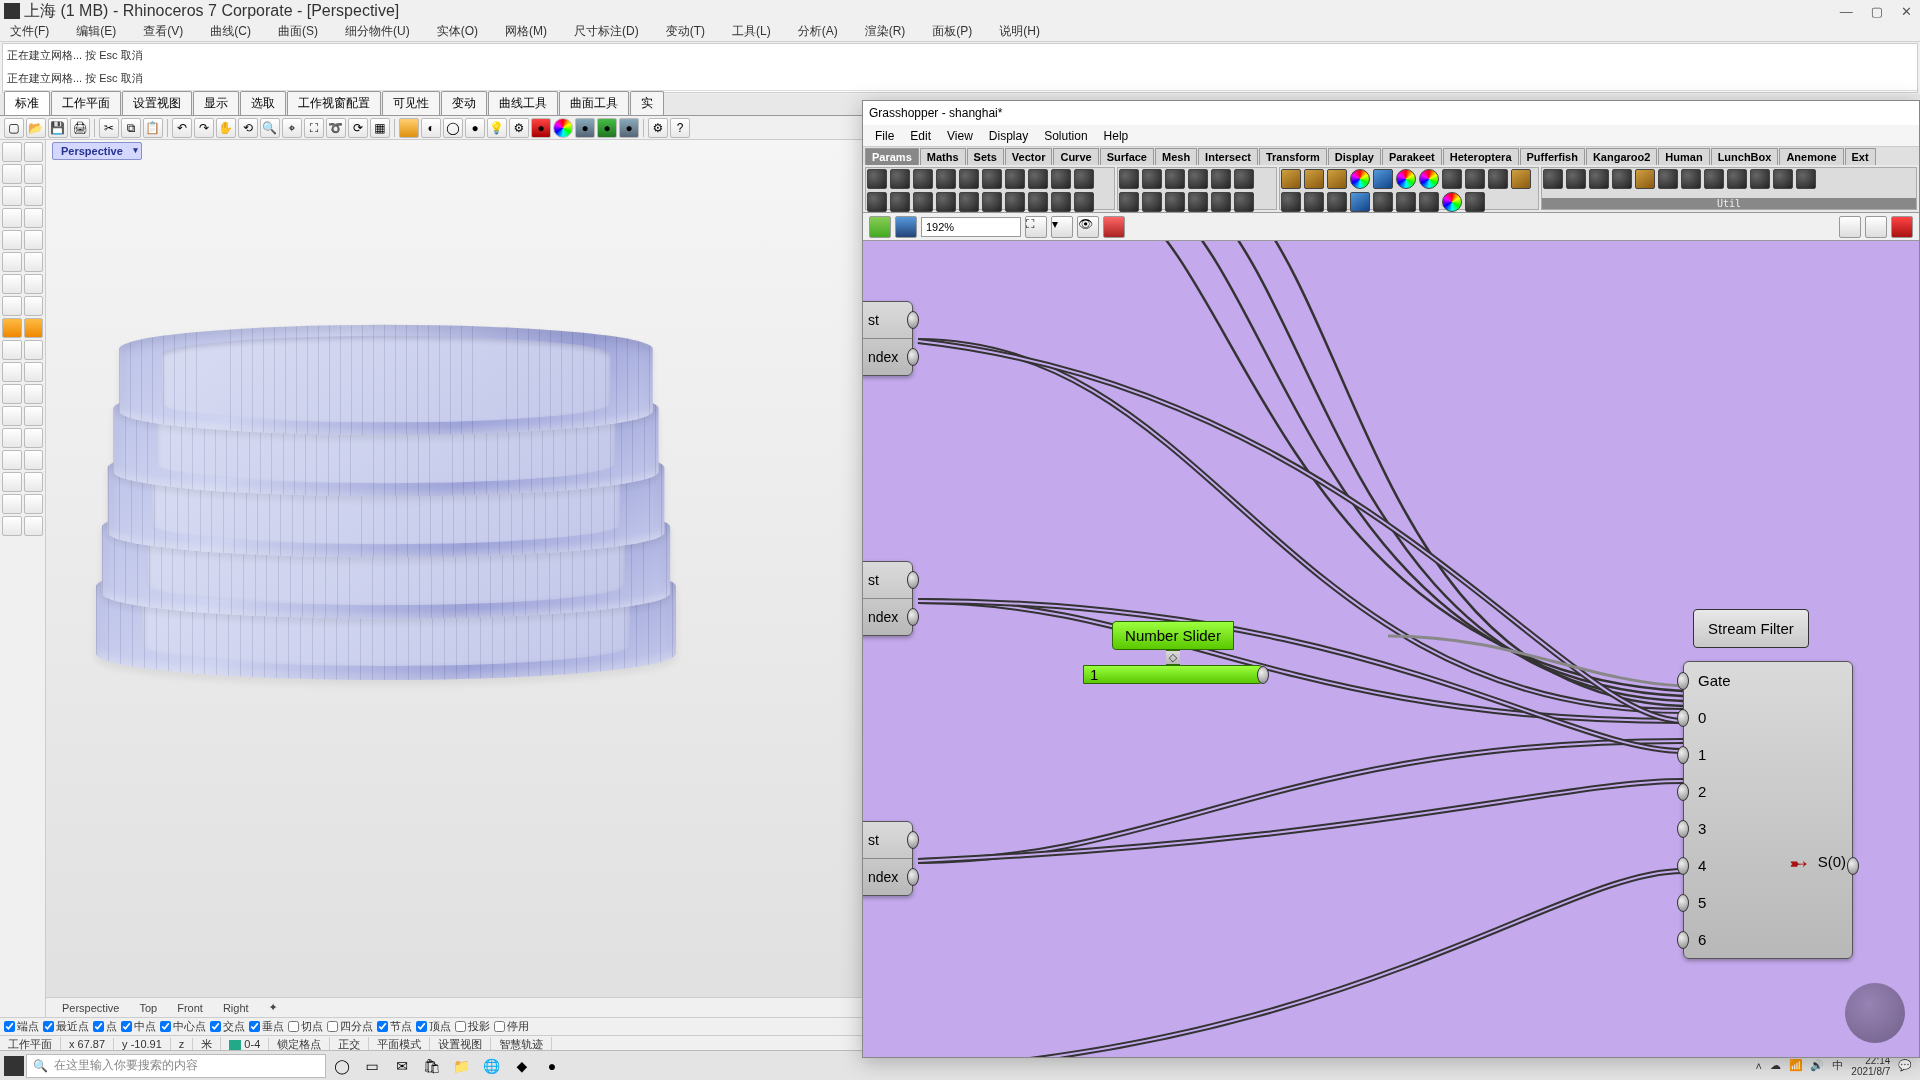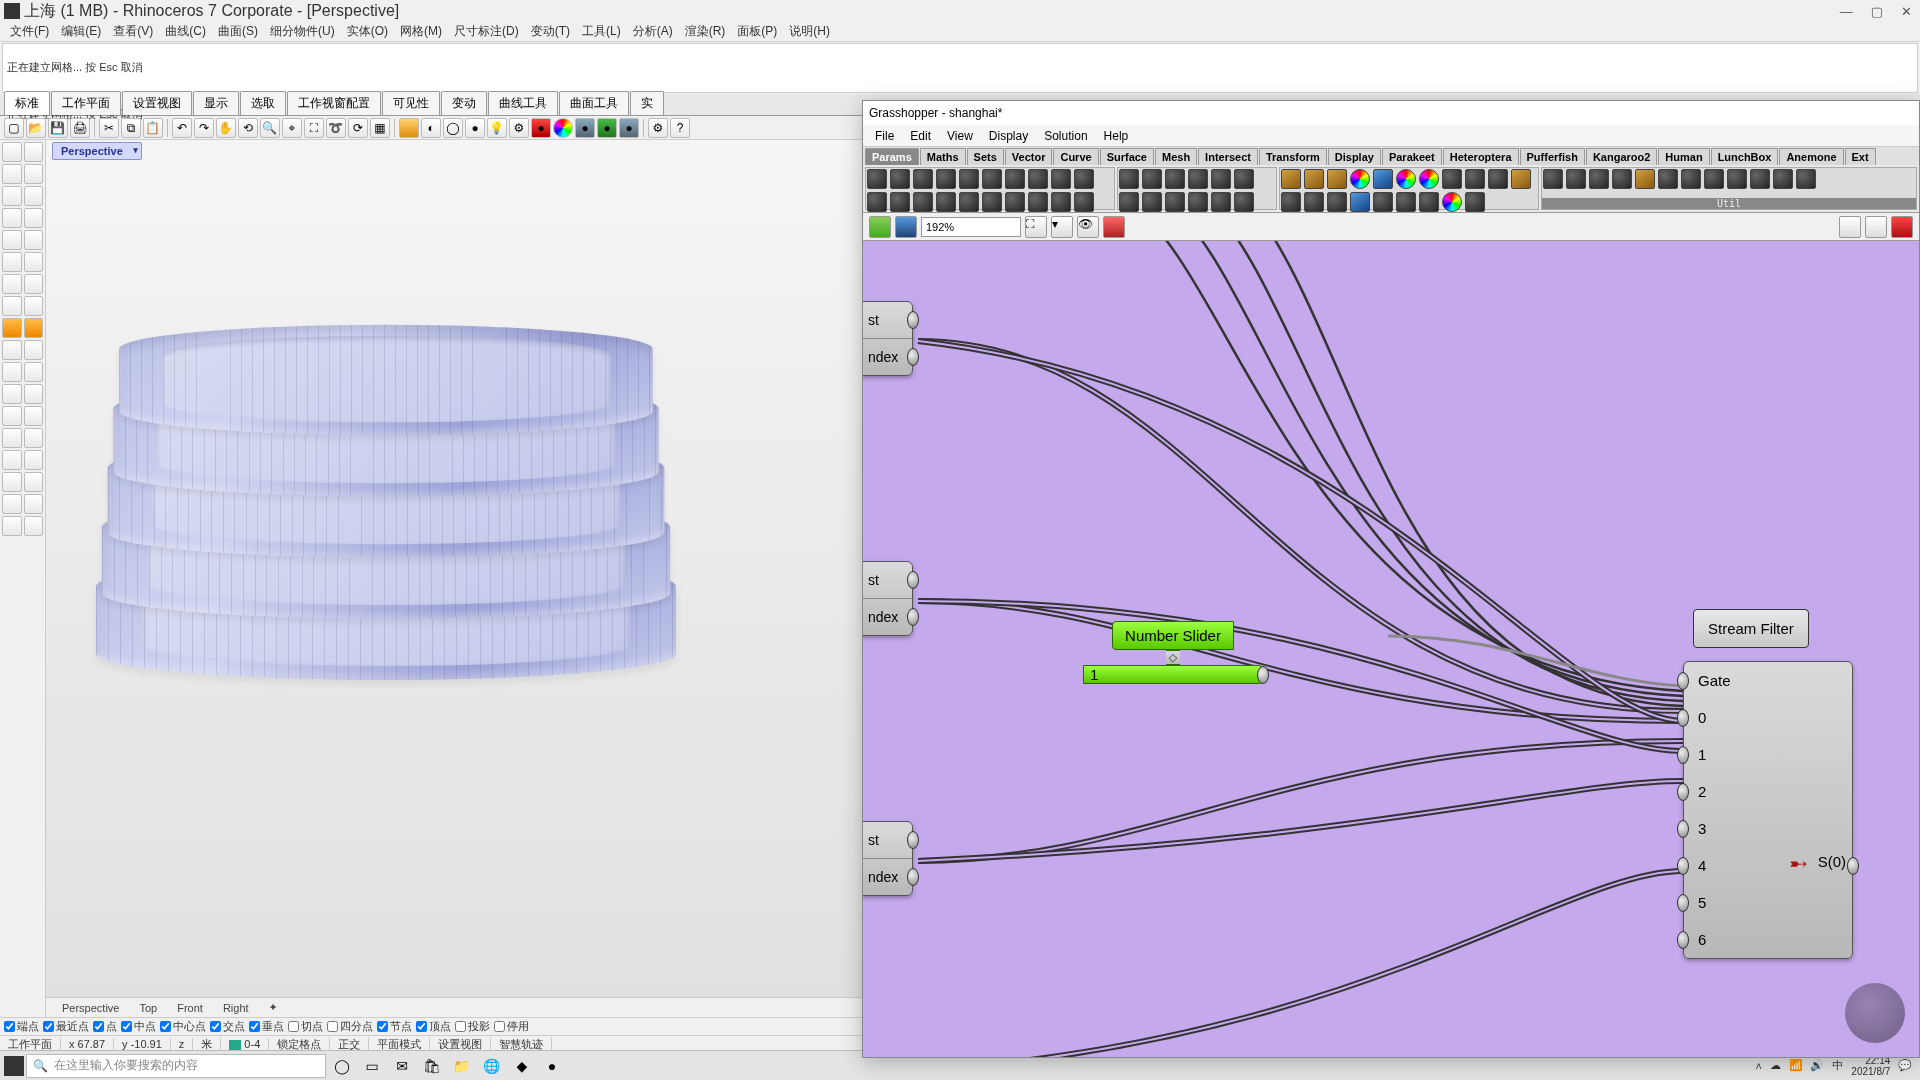--- a/index.html
+++ b/index.html
@@ -6,26 +6,26 @@
 body { background: #f0f0f0; font-size: 12px; overflow: hidden; width: 1920px; height: 1080px; position: relative; }
 
 
 .title-bar { height: 22px; background: #f0f0f0; display: flex; align-items: center; padding: 0 4px; }
 .title-bar .icon { width: 16px; height: 16px; background: #333; margin-right: 4px; }
 .title-bar .title-text { font-size: 16px; color: #333; }
 .title-bar .win-controls { margin-left: auto; display: flex; gap: 18px; padding-right: 4px; }
 .title-bar .win-controls span { font-size: 13px; color: #555; cursor: pointer; }
 
 
-.menu-bar { height: 20px; display: flex; align-items: center; padding: 0 4px; border-bottom: 1px solid #d0d0d0; }
+.menu-bar { height: 20px; display: flex; align-items: center; padding: 0 4px; border-bottom: 1px solid #d0d0d0; gap: 15px; }
 .menu-bar span { padding: 0 6px; font-size: 12px; color: #333; cursor: pointer; }
 
 
 .cmd-log { background: #fff; border: 1px solid #ccc; margin: 1px 2px; }
-.cmd-log div { padding: 16px 4px; font-size: 11px; color: #333; }
+.cmd-log div { padding: 4px 4px; font-size: 11px; color: #333; }
 .cmd-prompt { display: flex; align-items: center; padding: 1px 4px; border-top: 1px solid #ddd; }
 .cmd-prompt .label { font-size: 11px; color: #333; margin-right: 4px; }
 
 
 .tab-strip { height: 22px; display: flex; align-items: flex-end; border-bottom: 1px solid #999; background: #e8e8e8; padding-left: 4px; }
 .tab-strip .tab { padding: 3px 10px; font-size: 12px; border: 1px solid #999; border-bottom: none; background: #f5f5f5; margin-right: 1px; border-radius: 2px 2px 0 0; }
 .tab-strip .tab.active { background: #fff; }
 
 
 .toolbar-row { height: 24px; display: flex; align-items: center; background: #f0f0f0; padding: 1px 4px; gap: 2px; border-bottom: 1px solid #ccc; }

